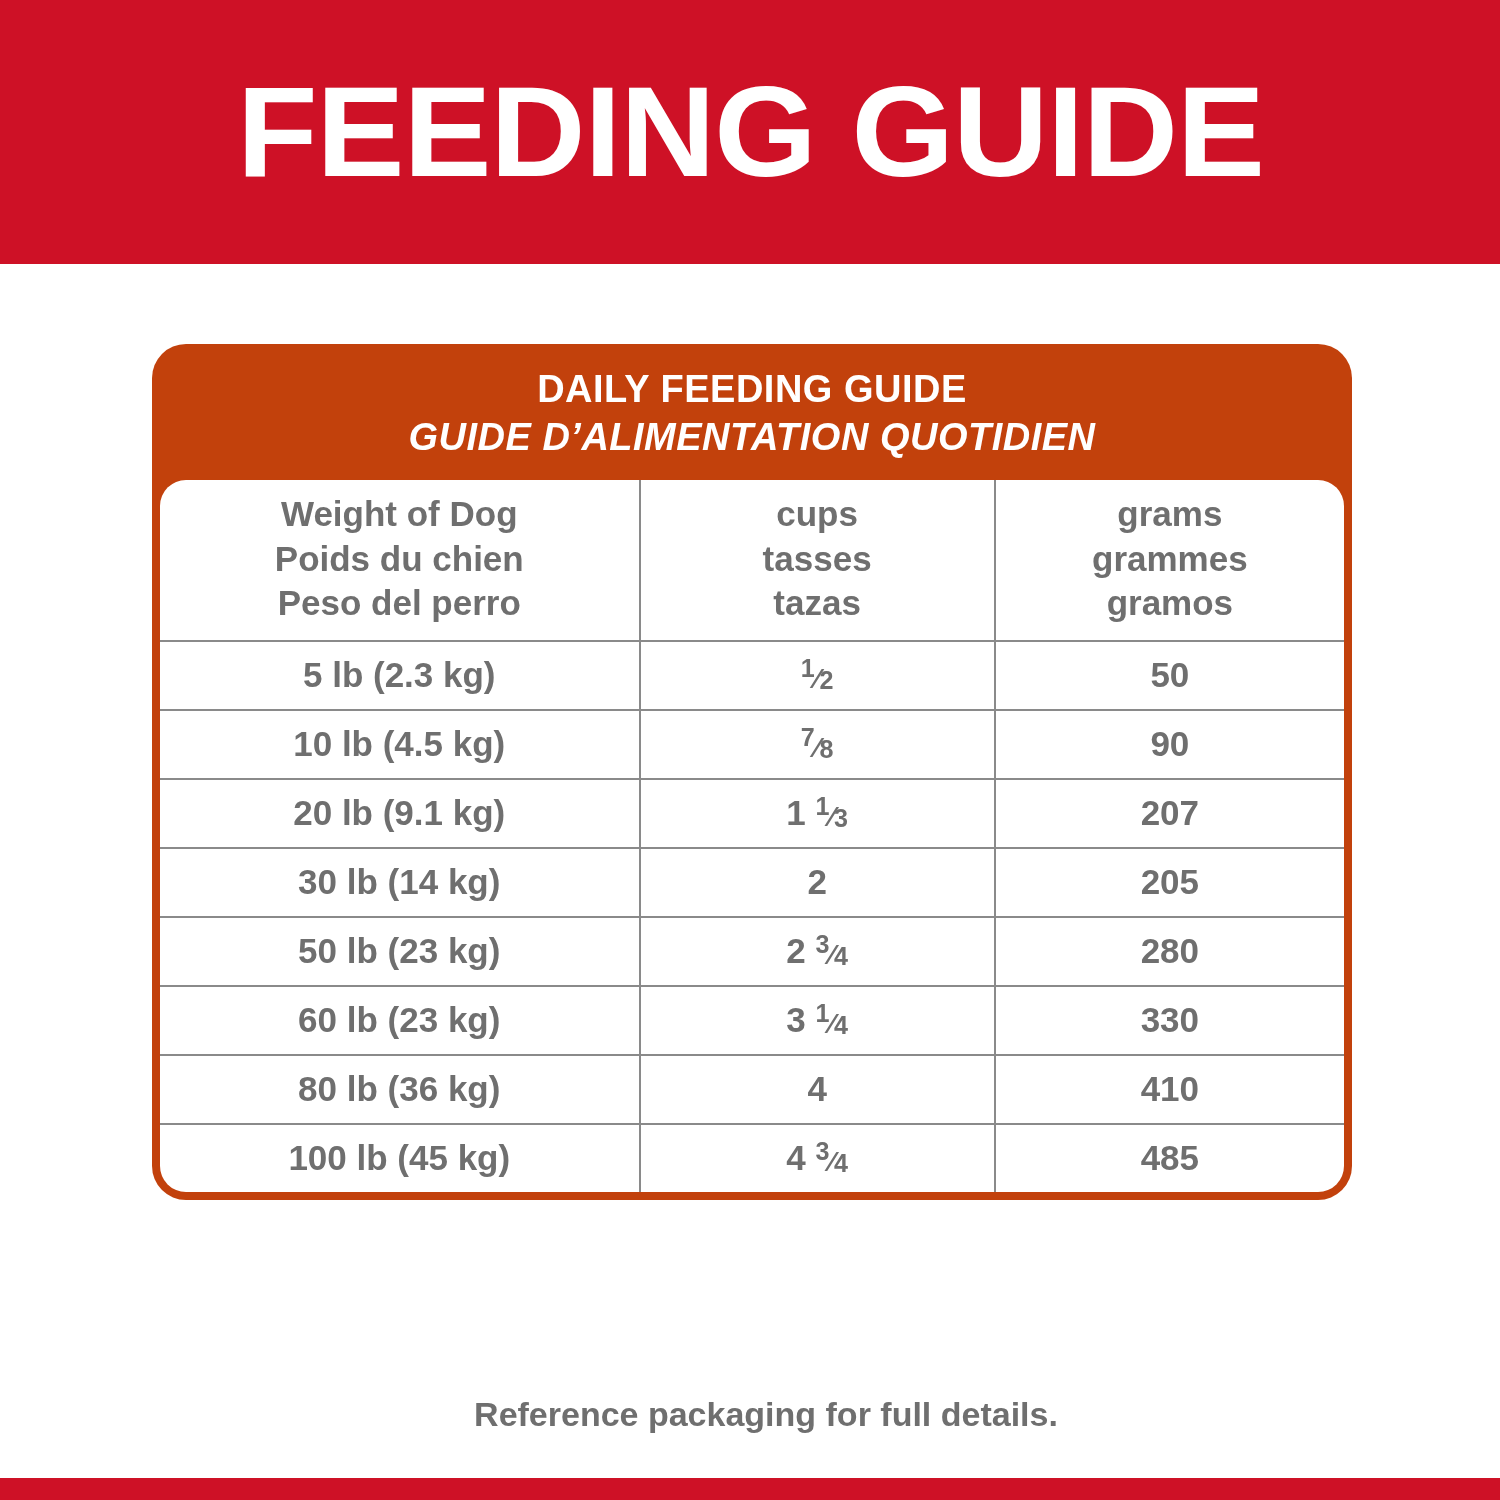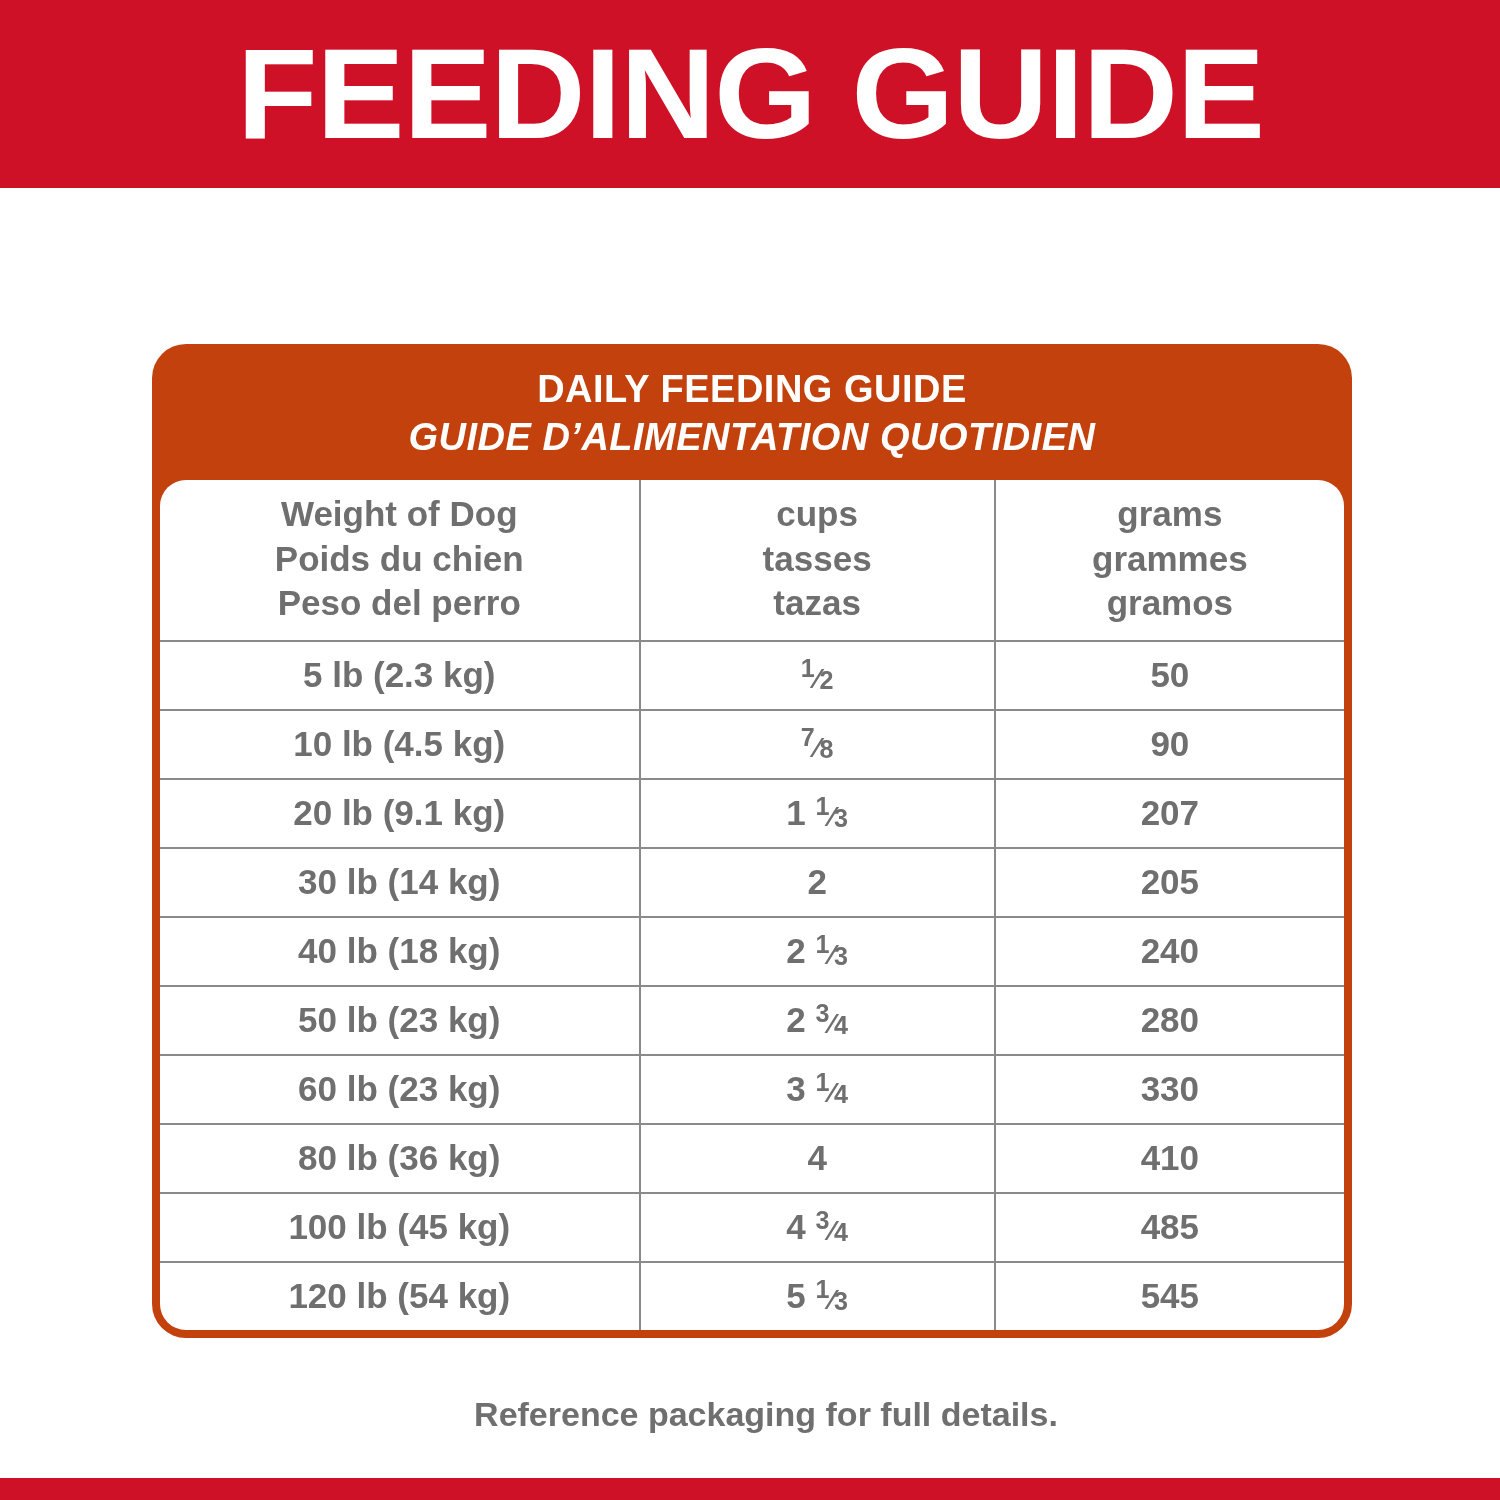--- a/index.html
+++ b/index.html
@@ -18,21 +18,21 @@
     width: 1500px;
     height: 1500px;
     background: #ffffff;
   }
   
   .banner {
     position: absolute;
     top: 0;
     left: 0;
     width: 1500px;
-    height: 188px;
+    height: 264px;
     background: #ce1126;
     display: flex;
     align-items: center;
     justify-content: center;
   }
   .banner-title {
     color: #ffffff;
     font-family: "Liberation Sans", sans-serif;
     font-weight: bold;
     font-size: 128px;
@@ -201,48 +201,38 @@
             <td>20 lb (9.1 kg)</td>
             <td><span>1</span>&nbsp;<span class="frac"><span class="num">1</span><span class="sl">⁄</span><span class="den">3</span></span></td>
             <td>207</td>
           </tr>
           <tr>
             <td>30 lb (14 kg)</td>
             <td><span>2</span></td>
             <td>205</td>
           </tr>
           <tr>
-            <td>40 lb (18 kg)</td>
-            <td><span>2</span>&nbsp;<span class="frac"><span class="num">1</span><span class="sl">⁄</span><span class="den">3</span></span></td>
-            <td>240</td>
-          </tr>
-          <tr>
             <td>50 lb (23 kg)</td>
             <td><span>2</span>&nbsp;<span class="frac"><span class="num">3</span><span class="sl">⁄</span><span class="den">4</span></span></td>
             <td>280</td>
           </tr>
           <tr>
             <td>60 lb (23 kg)</td>
             <td><span>3</span>&nbsp;<span class="frac"><span class="num">1</span><span class="sl">⁄</span><span class="den">4</span></span></td>
             <td>330</td>
           </tr>
           <tr>
             <td>80 lb (36 kg)</td>
             <td><span>4</span></td>
             <td>410</td>
           </tr>
           <tr>
             <td>100 lb (45 kg)</td>
             <td><span>4</span>&nbsp;<span class="frac"><span class="num">3</span><span class="sl">⁄</span><span class="den">4</span></span></td>
             <td>485</td>
-          </tr>
-          <tr>
-            <td>120 lb (54 kg)</td>
-            <td><span>5</span>&nbsp;<span class="frac"><span class="num">1</span><span class="sl">⁄</span><span class="den">3</span></span></td>
-            <td>545</td>
           </tr>
         </tbody>
       </table>
     </div>
   </div>
 
   <div class="footnote">Reference packaging for full details.</div>
 
   <div class="bottom-bar"></div>
 </div>

